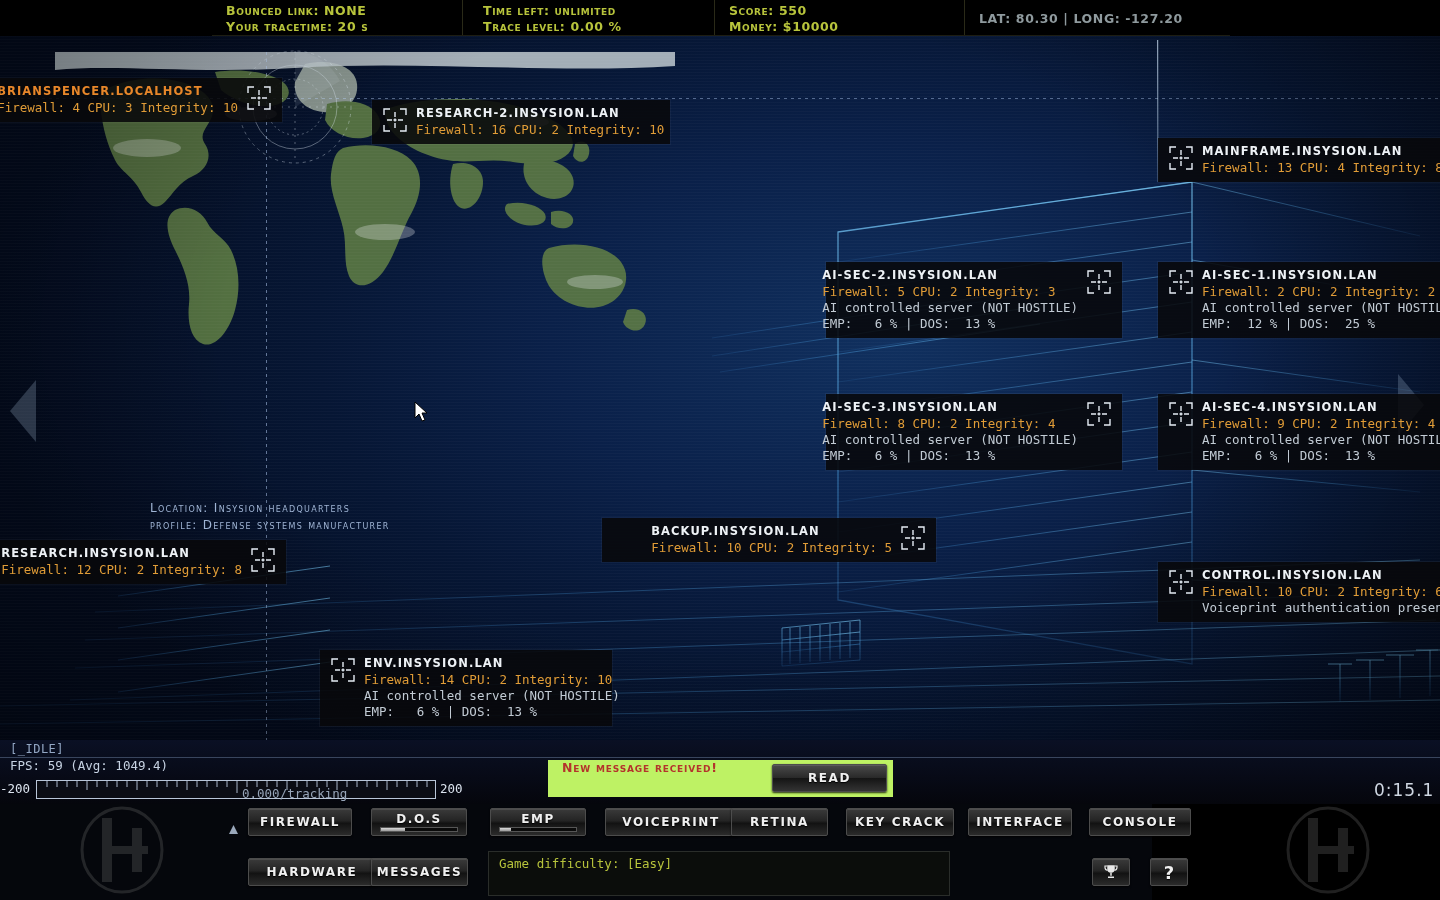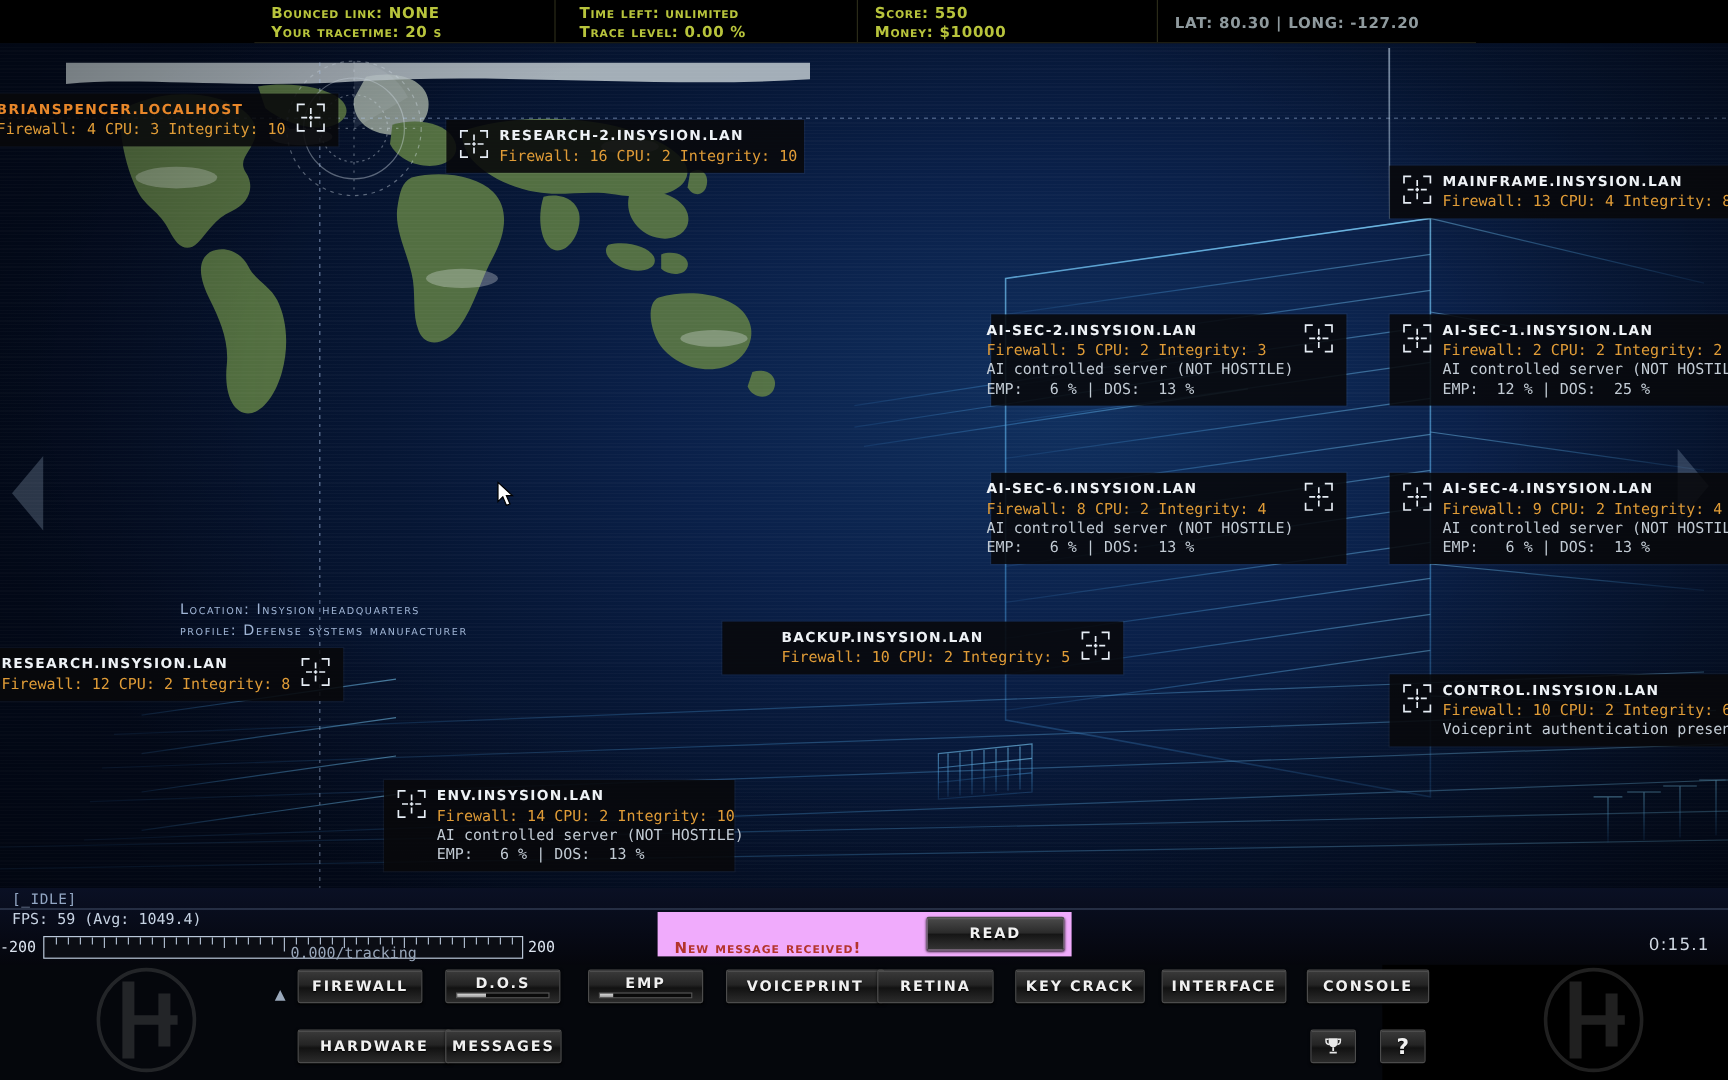--- a/index.html
+++ b/index.html
@@ -140,26 +140,26 @@
   }
   .ruler .lbl.l { left: 0px; }
   .ruler .lbl.r { left: 440px; }
   .ruler-bar { position: absolute; left: 36px; top: 0px; width: 400px; height: 19px;
     border: 1px solid #b9c6d8; background: #0b0d14; }
   .ruler-ticks { position: absolute; left: 0; top: 0; width: 400px; height: 19px; }
   .track-note { position: absolute; left: 228px; top: 46px;
     font-family: "DejaVu Sans Mono", monospace; font-size: 12.5px; color: #97a5b8; }
 
   .timer { position: absolute; left: 1374px; top: 40px;
-    font-family: "DejaVu Sans", sans-serif; font-size: 14px; font-variant: small-caps;
+    font-family: "DejaVu Sans", sans-serif; font-size: 17px; font-variant: small-caps;
     letter-spacing: 1px; color: #cfd7e2; }
 
   
   .msgstrip { position: absolute; left: 548px; top: 20px; width: 345px; height: 37px;
-    background: #f0abfc; display: flex; align-items: flex-end; }
+    background: #bef264; display: flex; align-items: flex-start; }
   .msgtext { margin-left: 14px; font-family: "DejaVu Sans", sans-serif; font-size: 12.5px;
     font-weight: bold; font-variant: small-caps; letter-spacing: .8px; color: #b4342c; white-space: nowrap; }
 
   
   .btn {
     position: relative; display: inline-flex; align-items: center; justify-content: center;
     height: 28px; border: 1px solid #4c4c4c; border-radius: 2px;
     background: linear-gradient(180deg, #3a3a3a 0%, #242424 45%, #121212 55%, #2b2b2b 100%);
     box-shadow: inset 0 1px 0 rgba(255,255,255,.10), 0 1px 2px rgba(0,0,0,.8);
     color: #e9e9e9; cursor: pointer;
@@ -524,21 +524,21 @@
           <g stroke="#e6edf5" stroke-width="1.4" fill="none">
             <path d="M2 8 L2 2 L8 2"></path>
             <path d="M18 2 L24 2 L24 8"></path>
             <path d="M24 18 L24 24 L18 24"></path>
             <path d="M8 24 L2 24 L2 18"></path>
             <path d="M13 5 L13 10 M13 16 L13 21 M5 13 L10 13 M16 13 L21 13"></path>
             <path d="M13 11.5 L13 14.5 M11.5 13 L14.5 13"></path>
           </g>
         </svg>
         <div class="node-txt">
-          <div class="node-title">AI-SEC-6.INSYSION.LAN</div>
+          <div class="node-title">AI-SEC-3.INSYSION.LAN</div>
           <div class="node-stats">Firewall: 8 CPU: 2 Integrity: 4</div>
           <div class="node-desc">AI controlled server (NOT HOSTILE)</div>
           <div class="node-emp">EMP:   6 % | DOS:  13 %</div>
         </div>
       </div>
       <div class="node" style="left: 1158px; top: 394px; width: 292px;">
         <svg class="xhair" viewBox="0 0 26 26">
           <g stroke="#e6edf5" stroke-width="1.4" fill="none">
             <path d="M2 8 L2 2 L8 2"></path>
             <path d="M18 2 L24 2 L24 8"></path>
@@ -696,20 +696,23 @@
         <span class="lbl">CONSOLE</span>
       </div>
       <div class="btn" style="position: absolute; left: 248px; top: 858px; width: 128px; z-index: 50;">
         <span class="lbl">HARDWARE</span>
       </div>
       <div class="btn" style="position: absolute; left: 371px; top: 858px; width: 97px; z-index: 50;">
         <span class="lbl">MESSAGES</span>
       </div>
     </div>
 
+  <div class="diffbox">
+    <div class="difftext">Game difficulty: [Easy]</div>
+  </div>
 
   <div class="btn" id="objectives-btn" style="position: absolute; top: 903px; height: 28px; z-index: 50; left: 968px; width: 88px; justify-content: flex-end;">
     <span class="lbl">OBJECTIVES</span>
   </div>
   <div class="btn iconbtn" style="left:1092px;top:858px">
     <svg viewBox="0 0 24 24">
       <path d="M7 3 h10 v5 a5 5 0 0 1 -10 0 z" fill="#e8e8e8"></path>
       <path d="M7 4 h-3 v2 a4 4 0 0 0 3.4 3.9 M17 4 h3 v2 a4 4 0 0 1 -3.4 3.9" stroke="#e8e8e8" stroke-width="1.6" fill="none"></path>
       <path d="M11 13 h2 v4 h-2 z M8 18 h8 v2 h-8 z" fill="#e8e8e8"></path>
     </svg>

